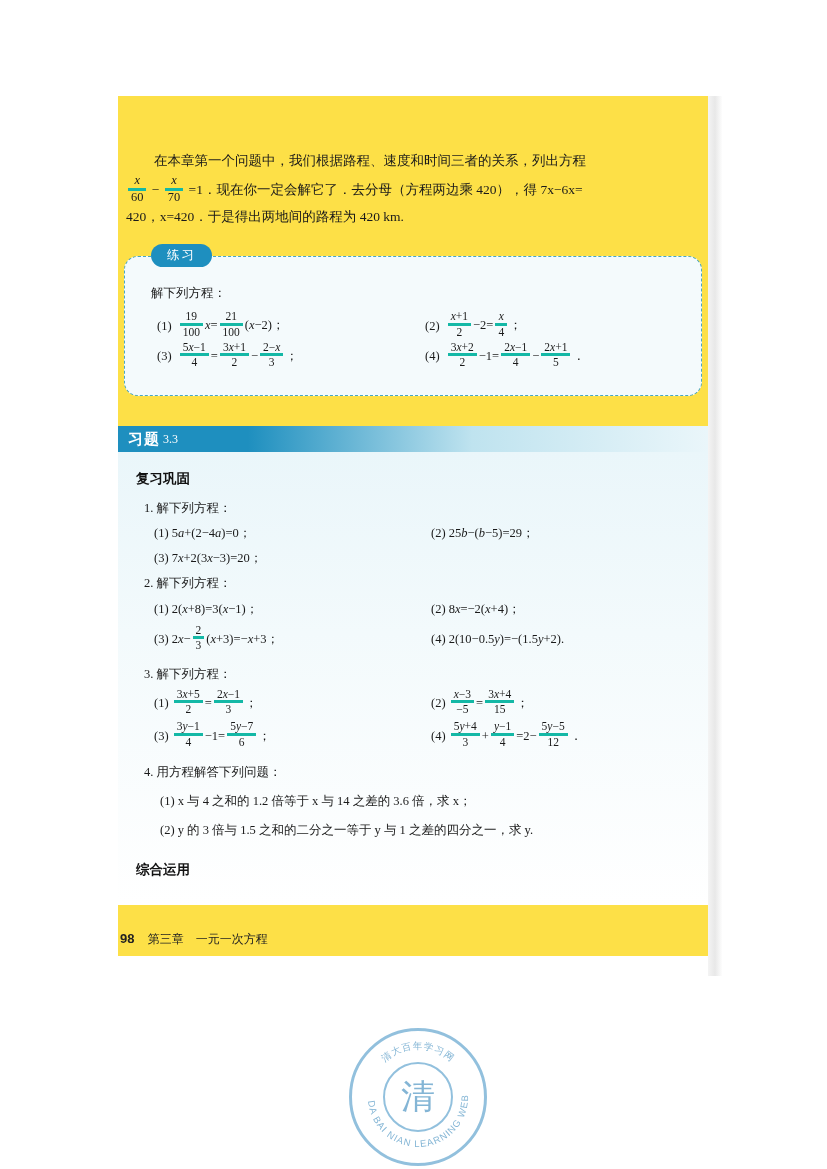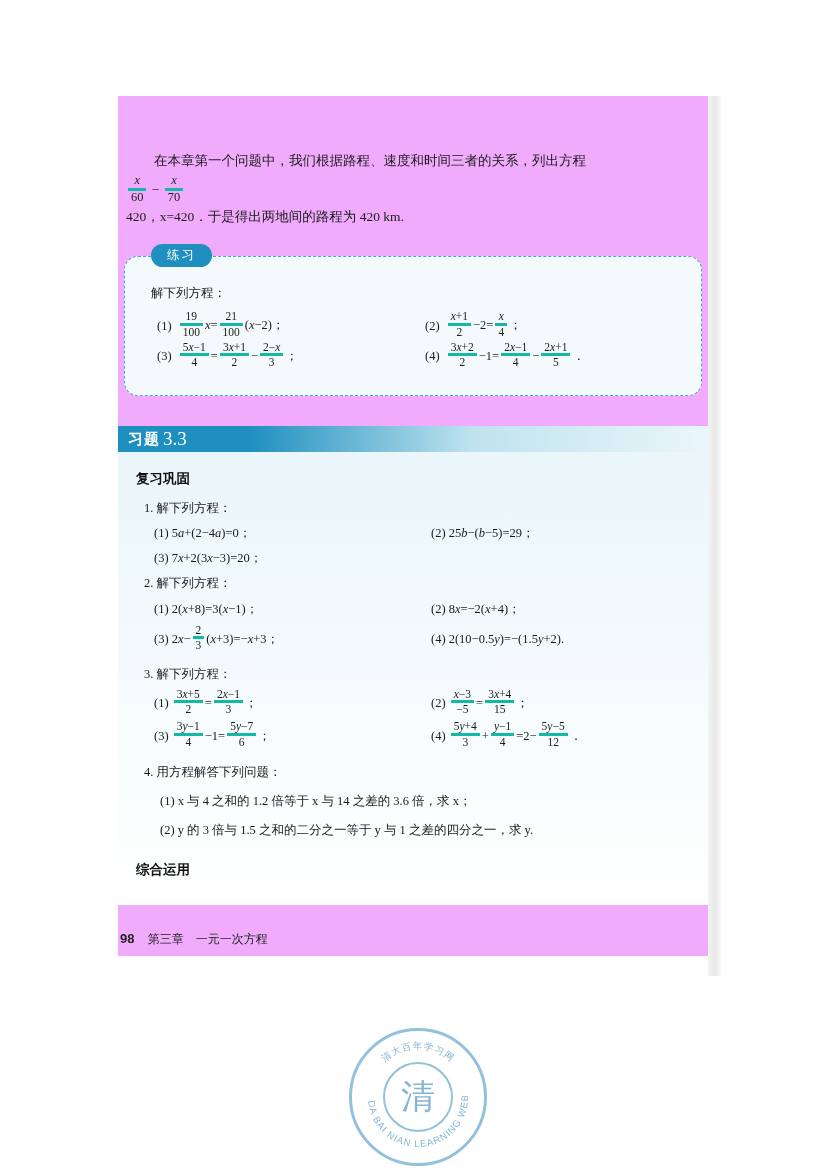--- a/index.html
+++ b/index.html
@@ -8,21 +8,21 @@
     background:#ffffff;
     font-family:"Liberation Serif", serif;
     color:#1a1a1a;
     position:relative;
     overflow:hidden;
   }
   .page{
     position:absolute;
     left:118px; top:96px;
     width:590px; height:860px;
-    background:#f0abfc;
+    background:#fde047;
   }
   
   .page-edge{
     position:absolute; left:708px; top:96px; width:14px; height:880px;
     background:linear-gradient(to right,#f4f4f4,#e8e8e8,#fdfdfd);
   }
   .intro{
     font-size:13.5px;
     line-height:1.95;
     text-align:justify;
@@ -92,21 +92,21 @@
     color:#ffffff;
     font-family:"Liberation Sans", sans-serif;
     font-weight:bold;
     font-size:15px;
     padding-left:10px;
     letter-spacing:1px;
   }
   .xiti-bar .t2{
     color:#ffffff;
     font-family:"Liberation Serif", serif;
-    font-size:19px;
+    font-size:12px;
     padding-left:3px;
   }
   .xiti-body{
     background:linear-gradient(to bottom,#eaf6fa 0%,#f3fafc 40%,#ffffff 100%);
     padding:14px 10px 18px 10px;
     min-height:300px;
   }
   .sub-head{
     font-family:"Liberation Sans", sans-serif;
     font-weight:bold;
@@ -172,21 +172,21 @@
     <span class="indent"></span><span>在本章第一个问题中，我们根据路程、速度和时间三者的关系，列出方程</span><br>
     <span class="frac">
       <span class="num it">x</span>
       <span class="den">60</span>
     </span>
     <span>−</span>
     <span class="frac">
       <span class="num it">x</span>
       <span class="den">70</span>
     </span>
-    <br>
+    <span>=1．现在你一定会解它了．去分母（方程两边乘 420），得 7x−6x=</span><br>
     <span>420，x=420．于是得出两地间的路程为 420 km.</span>
   </div>
 
   <div class="practice">
     <div class="practice-tab">练习</div>
     <div class="practice-lead">解下列方程：</div>
     <div class="ex-grid">
       <div class="ex-item">
         <span class="lbl">(1)</span>
         <span class="frac"><span class="num">19</span><span class="den">100</span></span><span class="it">x</span>=<span class="frac"><span class="num">21</span><span class="den">100</span></span>(<span class="it">x</span>−2)；

